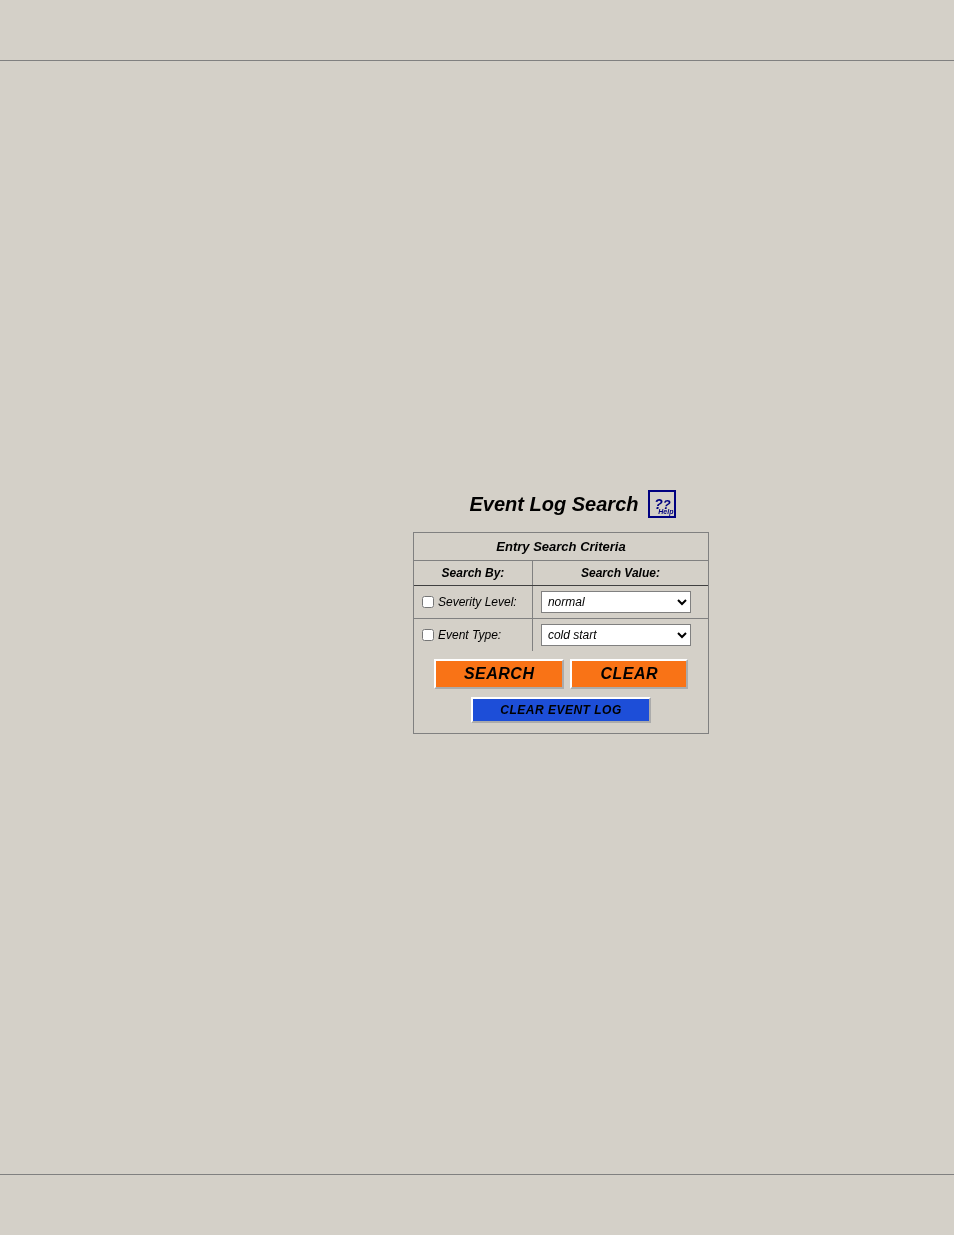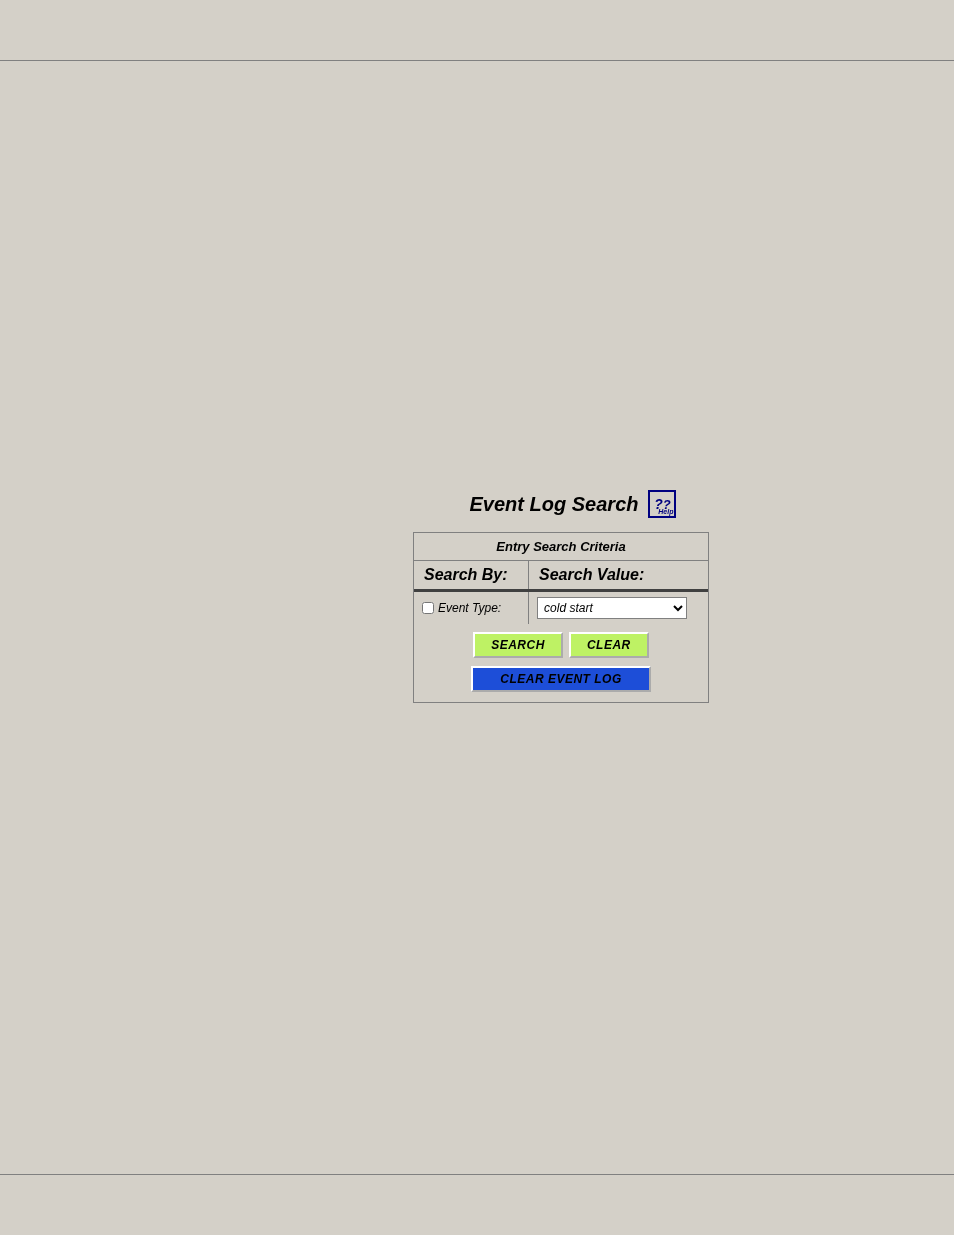--- a/index.html
+++ b/index.html
@@ -106,24 +106,24 @@
       border-bottom: 1px solid #808080;
     }
 
     .criteria-table {
       width: 100%;
       border-collapse: collapse;
     }
 
     .criteria-table th {
       padding: 5px 10px;
-      text-align: left;
-      font-weight: bold;
-      font-size: 16px;
-      border-bottom: 3px solid #404040;
+      text-align: center;
+      font-weight: bold;
+      font-size: 12px;
+      border-bottom: 1px solid #404040;
       border-right: 1px solid #808080;
       background-color: #d4d0c8;
     }
 
     .criteria-table th:last-child {
       border-right: none;
     }
 
     .criteria-table td {
       padding: 5px 8px;
@@ -176,24 +176,24 @@
     }
 
     .buttons-row {
       display: flex;
       justify-content: center;
       gap: 6px;
       padding: 8px 10px 4px;
     }
 
     .action-button {
-      background-color: #bef264;
+      background-color: #f97316;
       border: 2px outset #ffffff;
-      padding: 4px 16px;
-      font-size: 12px;
+      padding: 4px 28px;
+      font-size: 16px;
       font-weight: bold;
       cursor: pointer;
       letter-spacing: 0.5px;
       min-width: 80px;
       text-align: center;
     }
 
     .clear-row {
       display: flex;
       justify-content: center;
@@ -236,20 +236,36 @@
         <tr>
           <th class="search-by-cell">Search By:</th>
           <th class="search-value-cell">Search Value:</th>
         </tr>
       </thead>
       <tbody>
         <tr>
           <td class="search-by-cell">
             <label class="checkbox-label">
               <input type="checkbox" style="">
+              <span>Severity Level:</span>
+            </label>
+          </td>
+          <td class="search-value-cell">
+            <select class="dropdown-select">
+              <option value="normal">normal</option>
+              <option value="warning">warning</option>
+              <option value="critical">critical</option>
+              <option value="informational">informational</option>
+            </select>
+          </td>
+        </tr>
+        <tr>
+          <td class="search-by-cell">
+            <label class="checkbox-label">
+              <input type="checkbox" style="">
               <span>Event Type:</span>
             </label>
           </td>
           <td class="search-value-cell">
             <select class="dropdown-select">
               <option value="cold start" selected="">cold start</option>
               <option value="warm start">warm start</option>
               <option value="link up">link up</option>
               <option value="link down">link down</option>
               <option value="authentication failure">authentication failure</option>

